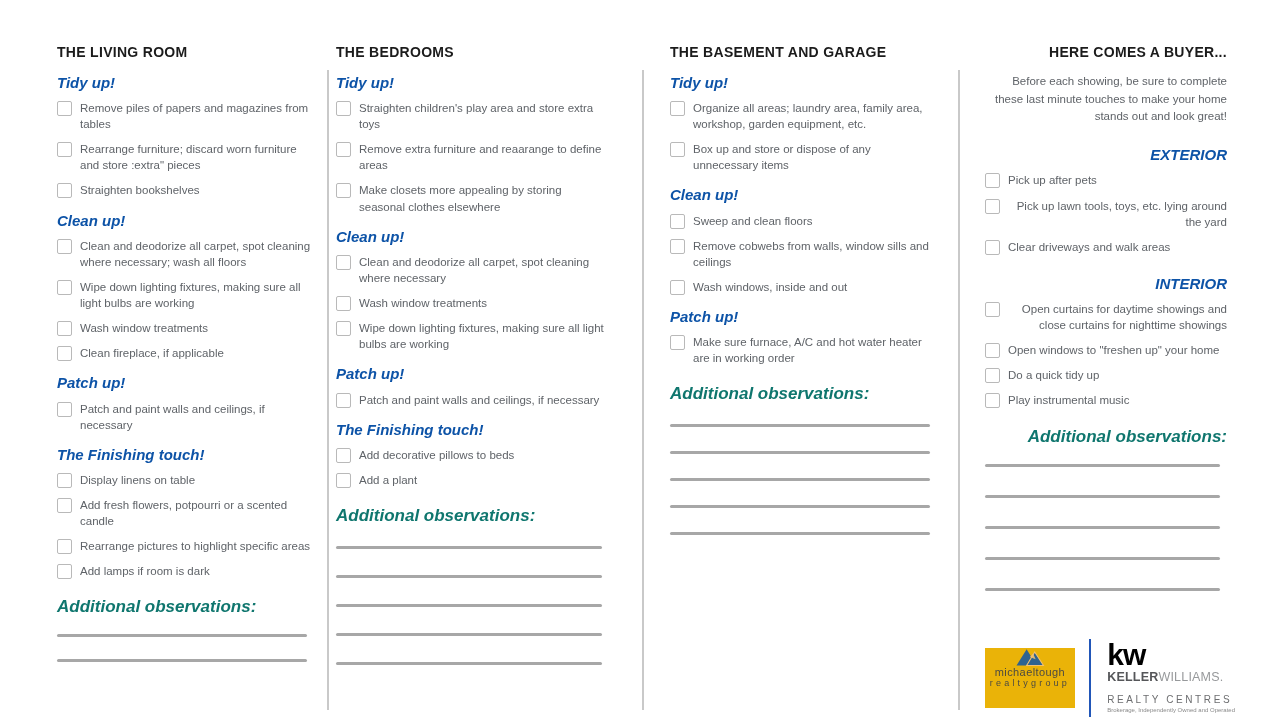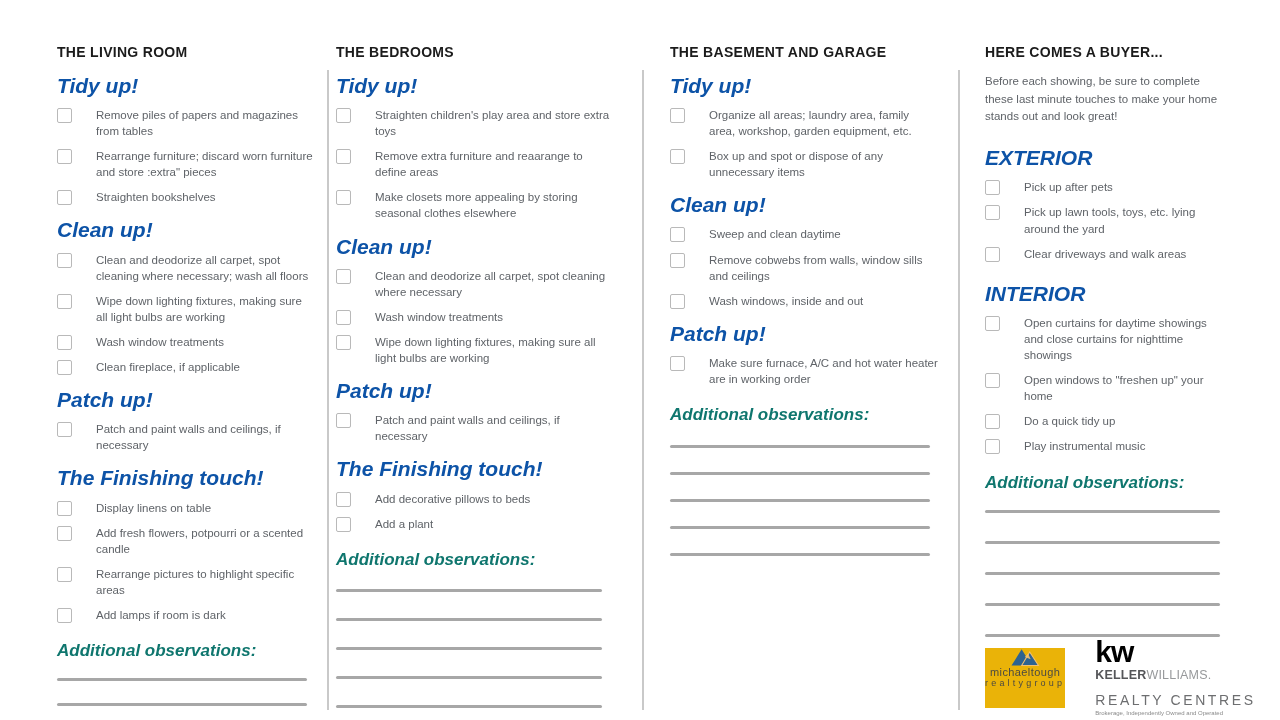--- a/index.html
+++ b/index.html
@@ -5,35 +5,35 @@
   html,body{margin:0;padding:0;}
   body{
     width:1280px;height:720px;background:#ffffff;position:relative;overflow:hidden;
     font-family:"Liberation Sans", sans-serif;
     -webkit-font-smoothing:antialiased;
   }
   .column{position:absolute;top:44px;}
   #col-0{left:57px;width:258px;}
   #col-1{left:336px;width:274px;}
   #col-2{left:670px;width:268px;}
-  #col-3{left:985px;width:242px;}
+  #col-3{left:985px;width:242px;text-align:right;}
 
   .col-title{
     font-size:14px;font-weight:bold;color:#1b1b1b;letter-spacing:.3px;
     margin:0 0 4px 0;line-height:1.2;
   }
   .section-heading{
-    color:#0d53a7;font-style:italic;font-weight:bold;font-size:21px;
+    color:#0d53a7;font-style:italic;font-weight:bold;font-size:15px;
     margin:13px 0 9px 0;line-height:1.15;
   }
   #col-3 .section-heading{margin-top:20px;}
   .intro{
     font-size:11.5px;color:#5f6368;line-height:1.55;margin:12px 0 2px 0;
   }
-  .item{display:flex;align-items:flex-start;gap:24px;margin-bottom:9px;}
+  .item{display:flex;align-items:flex-start;gap:8px;margin-bottom:9px;}
   .checkbox{
     flex:0 0 auto;width:13px;height:13px;border:1px solid #b9b9b9;
     border-radius:2px;background:#fff;margin-top:1px;
   }
   .item-label{font-size:11.5px;color:#5f6368;line-height:1.4;}
 
   .obs-heading{
     color:#0f766e;font-style:italic;font-weight:bold;font-size:17px;
     margin:18px 0 0 0;line-height:1.15;
   }
@@ -59,21 +59,21 @@
     padding-bottom:18px;box-sizing:border-box;
   }
   .mt-name{font-size:11px;color:#4b4a42;letter-spacing:.4px;line-height:1.1;}
   .mt-sub{font-size:9px;color:#4b4a42;letter-spacing:3.2px;line-height:1.3;}
   .footer-divider{width:3px;height:78px;background:#2156b8;margin-left:4px;}
   .kw-logo{display:flex;flex-direction:column;padding-left:6px;}
   .kw-mark{color:#000000;font-weight:bold;font-size:30px;line-height:.85;letter-spacing:-1px;}
   .kw-name{font-size:12.5px;margin-top:3px;letter-spacing:.2px;white-space:nowrap;}
   .kw-keller{font-weight:bold;color:#555659;}
   .kw-williams{color:#97999b;}
-  .kw-realty{font-size:14px;color:#6d6e70;letter-spacing:2.6px;margin-top:10px;white-space:nowrap;}
+  .kw-realty{font-size:10px;color:#6d6e70;letter-spacing:2.6px;margin-top:10px;white-space:nowrap;}
   .kw-tiny{font-size:6px;color:#8a8a8a;margin-top:2px;white-space:nowrap;}
 </style>
 </head>
 <body>
 
 <div class="column" id="col-0">
     <h2 class="col-title">THE LIVING ROOM</h2>
     <h3 class="section-heading">Tidy up!</h3>
     <div class="item">
       <span class="checkbox"></span>
@@ -187,26 +187,26 @@
 <div class="v-sep" id="sep-1"></div>
 <div class="column" id="col-2">
     <h2 class="col-title">THE BASEMENT AND GARAGE</h2>
     <h3 class="section-heading">Tidy up!</h3>
     <div class="item">
       <span class="checkbox"></span>
       <span class="item-label">Organize all areas; laundry area, family area, workshop, garden equipment, etc.</span>
     </div>
     <div class="item">
       <span class="checkbox"></span>
-      <span class="item-label">Box up and spot or dispose of any unnecessary items</span>
+      <span class="item-label">Box up and store or dispose of any unnecessary items</span>
     </div>
     <h3 class="section-heading">Clean up!</h3>
     <div class="item">
       <span class="checkbox"></span>
-      <span class="item-label">Sweep and clean daytime</span>
+      <span class="item-label">Sweep and clean floors</span>
     </div>
     <div class="item">
       <span class="checkbox"></span>
       <span class="item-label">Remove cobwebs from walls, window sills and ceilings</span>
     </div>
     <div class="item">
       <span class="checkbox"></span>
       <span class="item-label">Wash windows, inside and out</span>
     </div>
     <h3 class="section-heading">Patch up!</h3>

